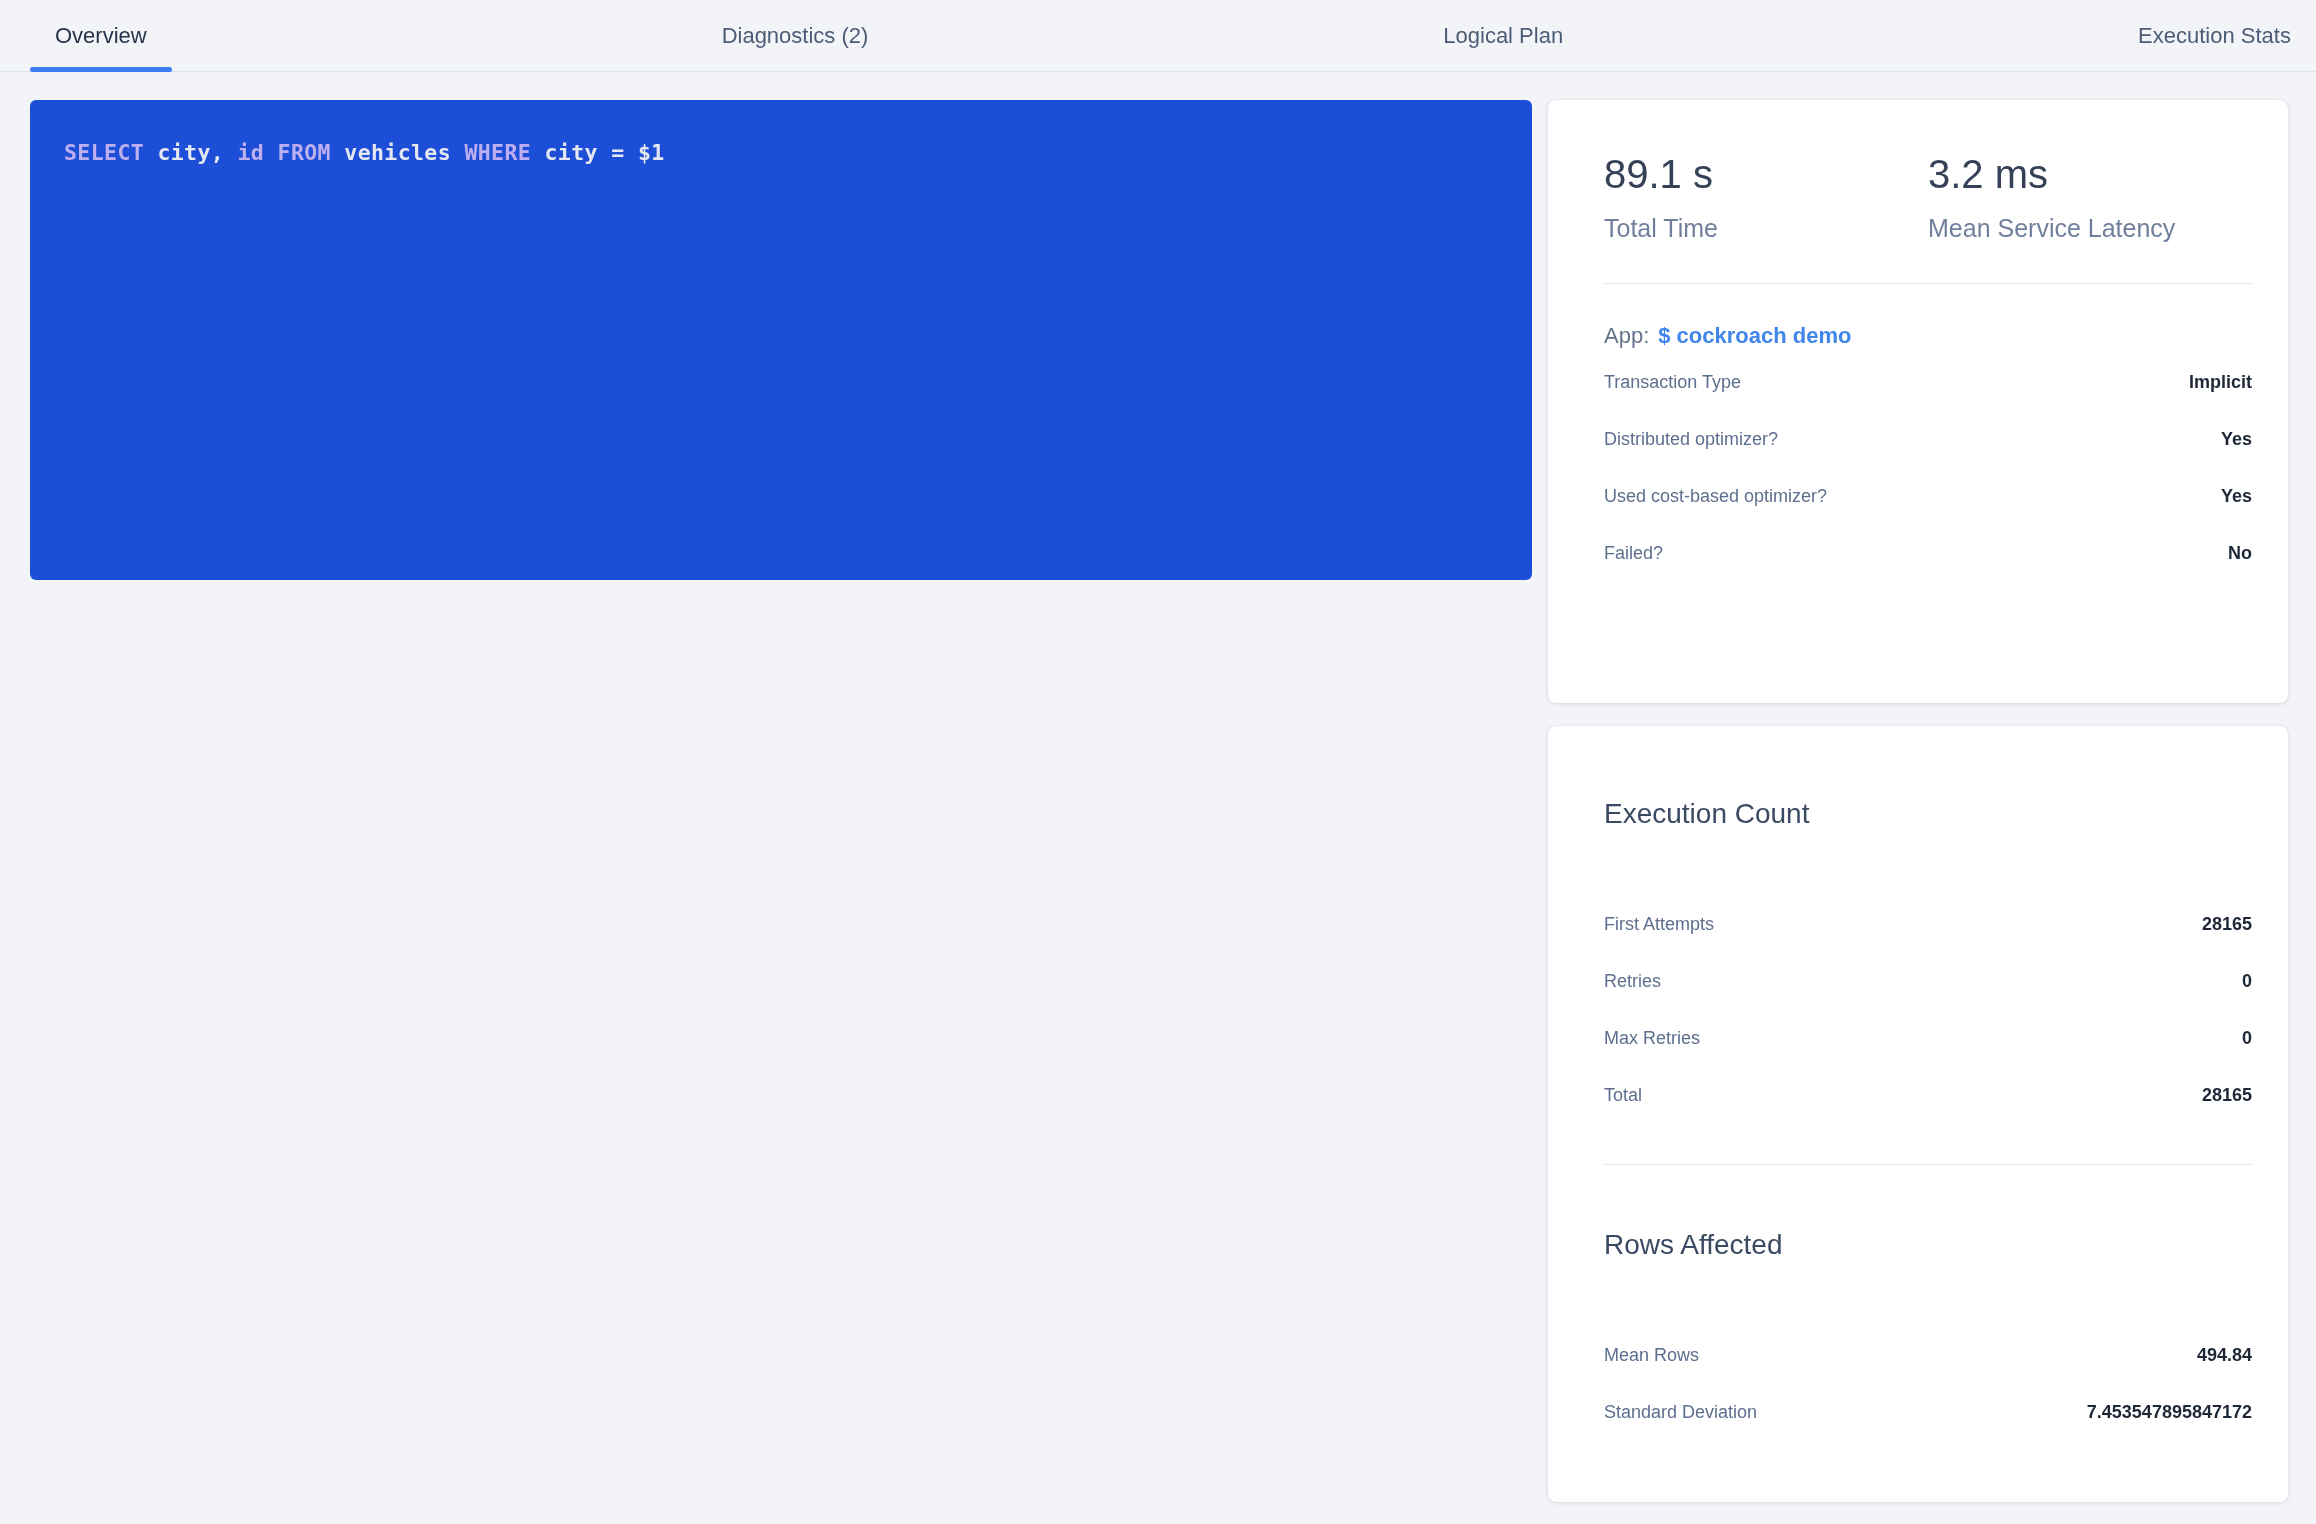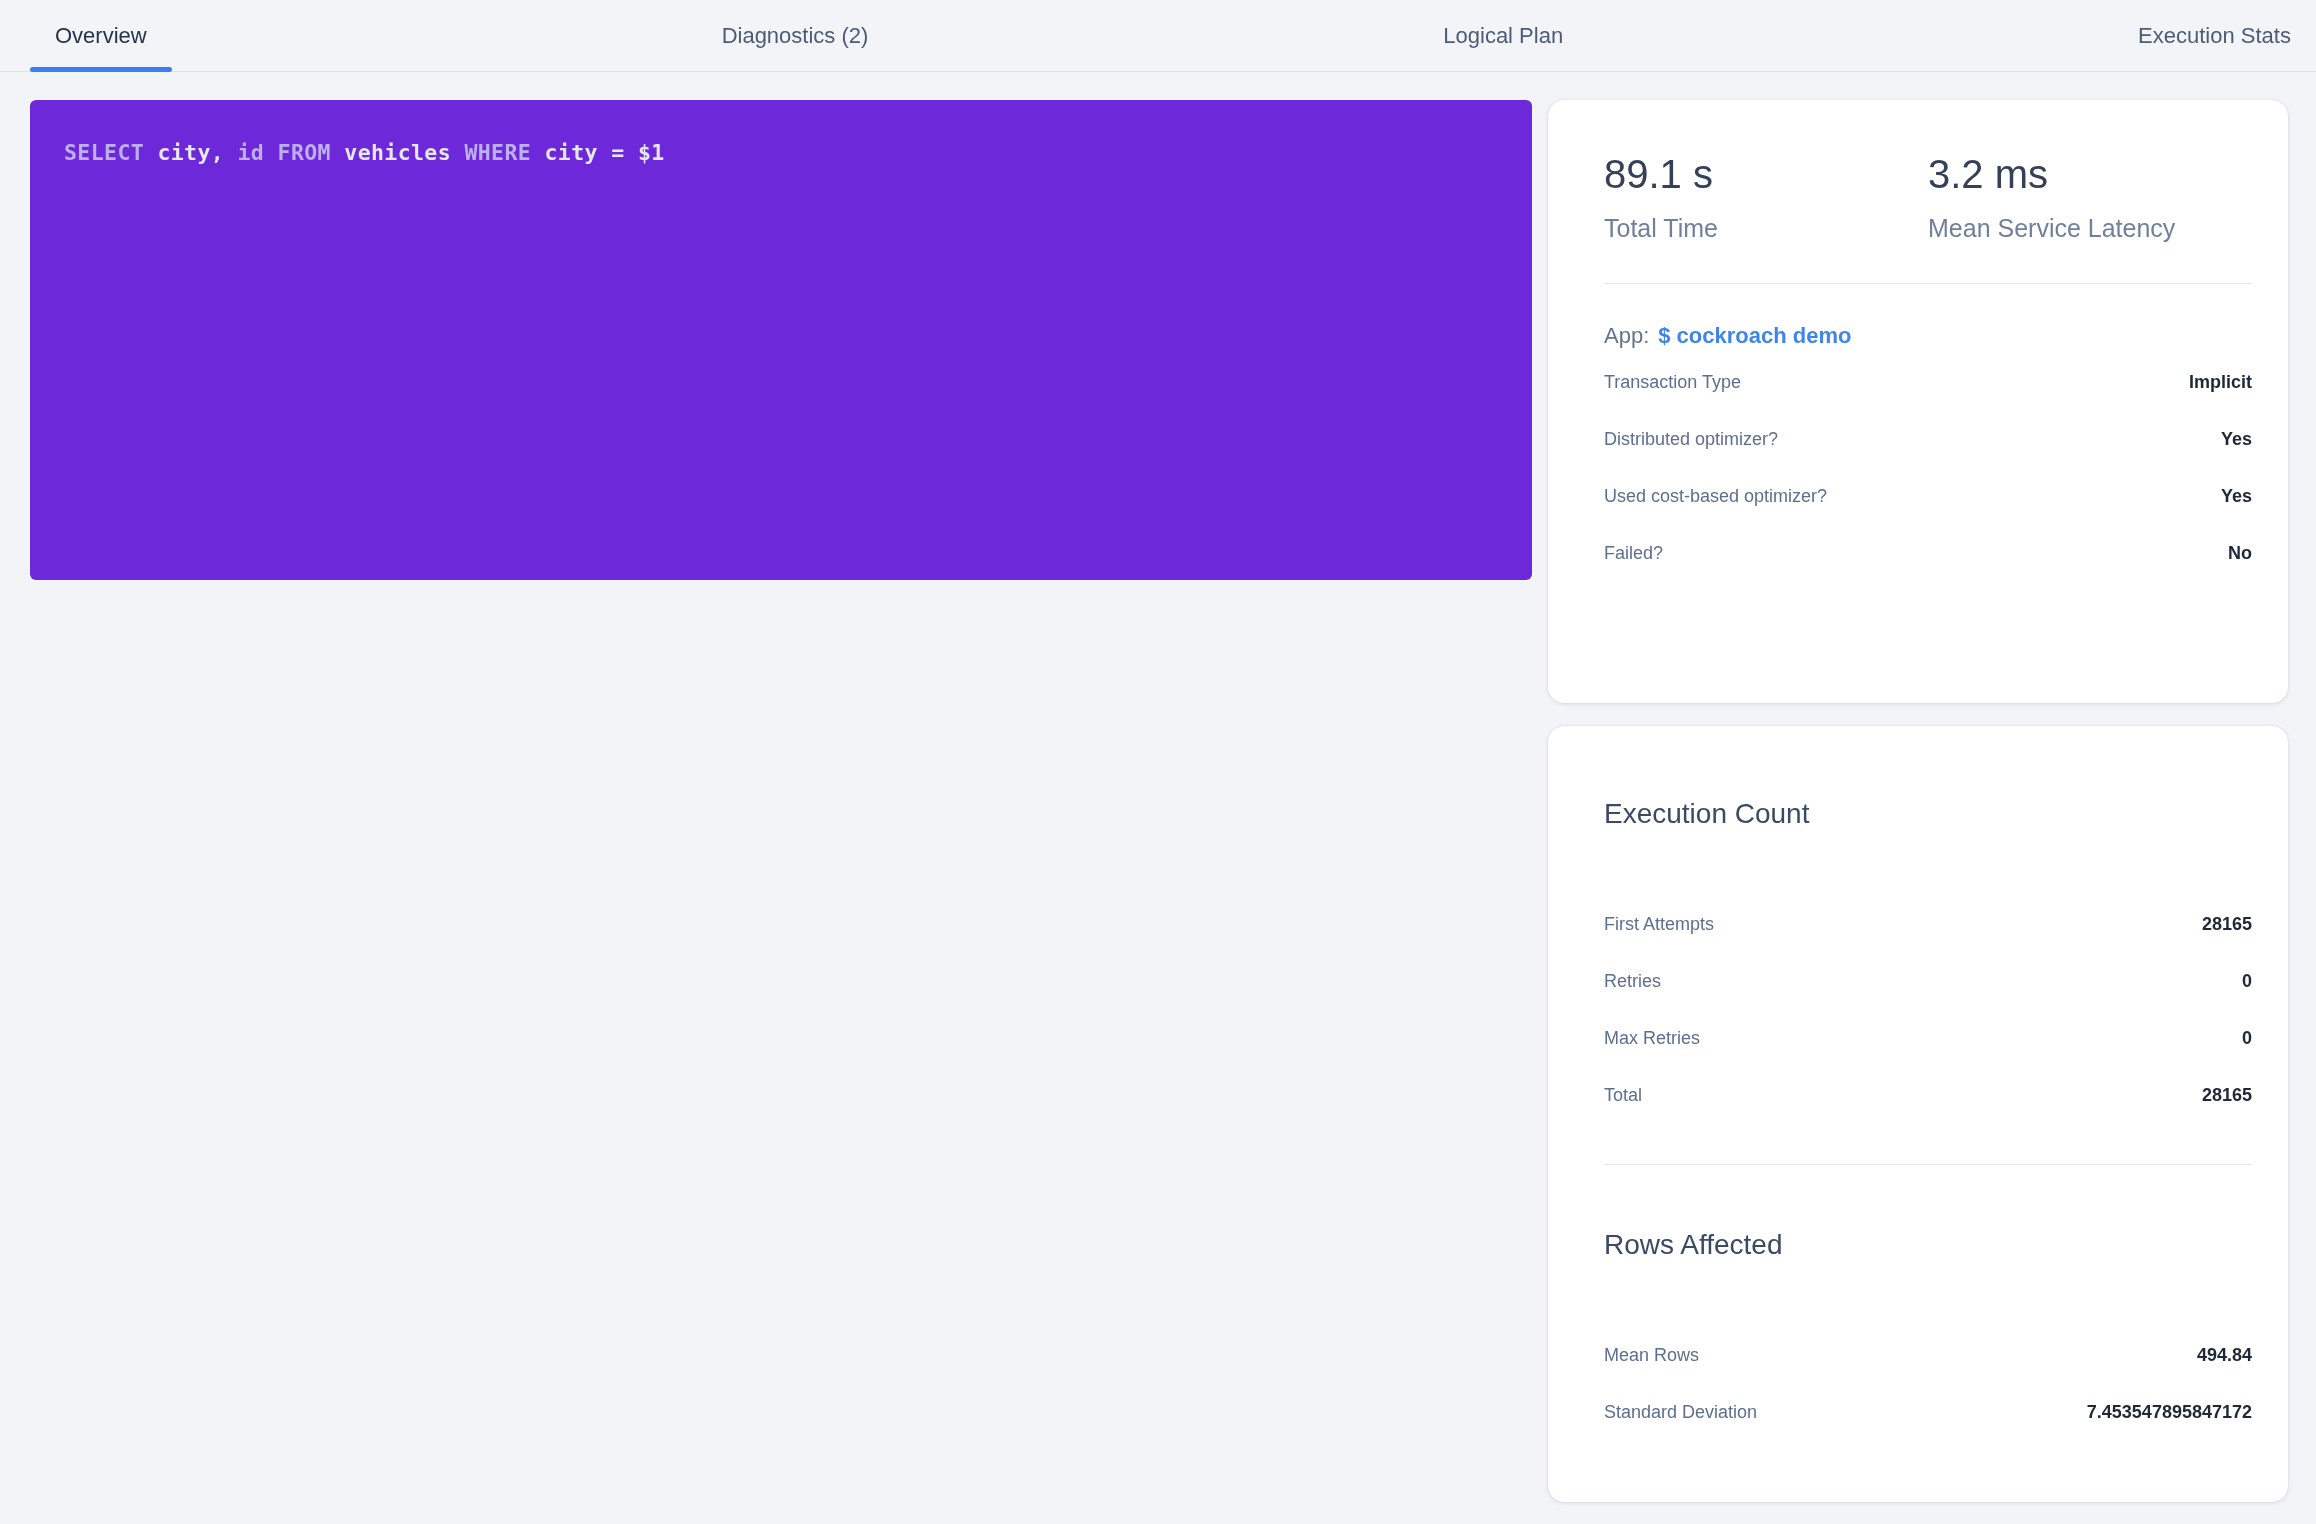--- a/index.html
+++ b/index.html
@@ -35,21 +35,21 @@
     position:absolute; left:0; right:0; bottom:-1px;
     height:5px; border-radius:3px;
     background:#3b7df2;
   }
 
   
   .content { display:flex; padding:28px 16px 0 30px; }
 
   .sql-box {
     width:1502px; height:480px;
-    background:#6d28d9;
+    background:#1d4ed8;
     border-radius:6px;
     padding:38px 34px;
     flex:none;
   }
   .sql-code {
     font-family:"DejaVu Sans Mono", monospace;
     font-weight:bold;
     font-size:21.5px;
     letter-spacing:0.4px;
     white-space:pre-wrap;
@@ -59,21 +59,21 @@
   .sql-code .pl { color:#e5e8f2; }
 
   .right-col {
     margin-left:16px;
     width:740px;
     display:flex; flex-direction:column; gap:23px;
     flex:none;
   }
   .card {
     background:#ffffff;
-    border-radius:16px;
+    border-radius:8px;
     box-shadow:0 1px 4px rgba(56,78,108,0.14), 0 0 1px rgba(56,78,108,0.2);
   }
 
   
   .card.summary { height:603px; padding:0 36px 0 56px; }
   .stats-row { display:flex; padding-top:50px; }
   .stat { width:50%; }
   .stat-value { font-size:40px; color:#354156; line-height:1.2; }
   .stat-label { margin-top:16px; font-size:25px; color:#707f9c; }
   .divider {

